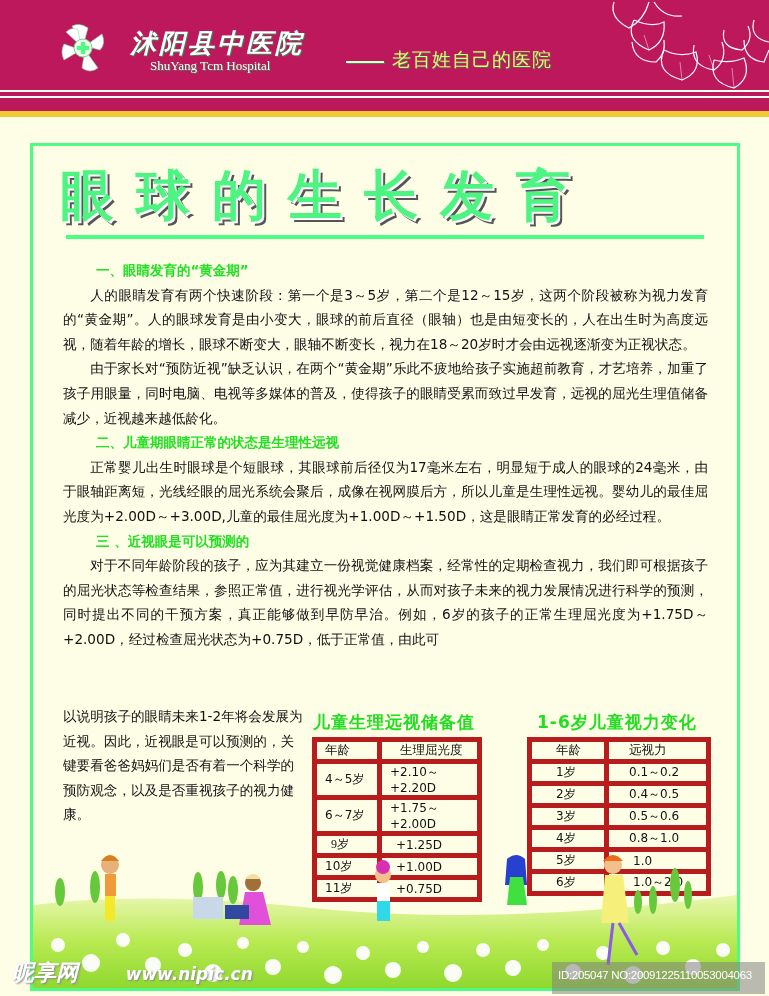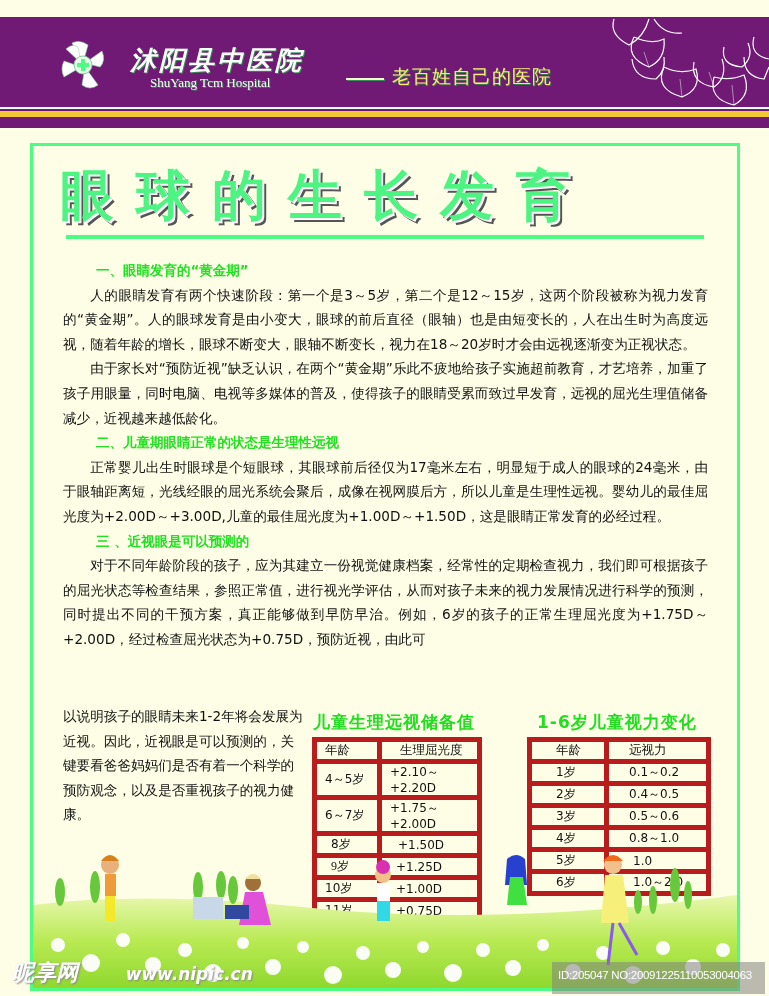--- a/index.html
+++ b/index.html
@@ -1,20 +1,20 @@
 <!DOCTYPE html>
 <html><head>
 <meta charset="utf-8">
 <style>
   * { box-sizing: border-box; margin: 0; padding: 0; }
   html, body { width: 769px; height: 996px; overflow: hidden; background: #fefee6; }
   body { position: relative; font-family: "DejaVu Sans", "Liberation Sans", sans-serif; color: #111; }
 
   
-  .header { position: absolute; left: 0; top: 0; width: 769px; height: 111px; background: #701a75; overflow: hidden; margin-top: 17px; }
+  .header { position: absolute; left: 0; top: 0; width: 769px; height: 111px; background: #be185d; overflow: hidden; }
   .header .line1 { position: absolute; left: 0; top: 90px; width: 100%; height: 2px; background: #e9fff0; }
   .header .line2 { position: absolute; left: 0; top: 96px; width: 100%; height: 2px; background: #e9fff0; }
   .yellow-band { position: absolute; left: 0; top: 111px; width: 769px; height: 6px; background: #f2c935; }
 
   .logo { position: absolute; left: 58px; top: 22px; width: 50px; height: 52px; }
   .hosp-name { position: absolute; left: 130px; top: 26px; font-family: "DejaVu Serif", "Liberation Serif", serif; font-size: 26px; color: #ffffff; font-style: italic; font-weight: bold; letter-spacing: 3px; text-shadow: 1px 1px 0 #3a8a55; }
   .hosp-en { position: absolute; left: 150px; top: 58px; font-family: "Liberation Serif", "DejaVu Serif", serif; font-size: 13px; color: #ffffff; text-shadow: 1px 1px 0 #3a8a55; }
   .slogan-dash { position: absolute; left: 346px; top: 61px; width: 38px; height: 2px; background: #f7f7d0; box-shadow: 1px 1px 0 #3a8a55; }
   .slogan { position: absolute; left: 392px; top: 47px; font-size: 19px; color: #f7ee7a; letter-spacing: 1px; text-shadow: 1px 1px 0 #3a7a45; }
   .ginkgo { position: absolute; right: 0; top: 0; width: 175px; height: 92px; }
@@ -95,43 +95,39 @@
 <h1 class="title">眼球的生长发育</h1>
 <div class="title-rule"></div>
 
 <div class="content">
   <div class="sec-head">一、眼睛发育的“黄金期”</div>
   <p class="para">人的眼睛发育有两个快速阶段：第一个是3～5岁，第二个是12～15岁，这两个阶段被称为视力发育的“黄金期”。人的眼球发育是由小变大，眼球的前后直径（眼轴）也是由短变长的，人在出生时为高度远视，随着年龄的增长，眼球不断变大，眼轴不断变长，视力在18～20岁时才会由远视逐渐变为正视状态。</p>
   <p class="para">由于家长对“预防近视”缺乏认识，在两个“黄金期”乐此不疲地给孩子实施超前教育，才艺培养，加重了孩子用眼量，同时电脑、电视等多媒体的普及，使得孩子的眼睛受累而致过早发育，远视的屈光生理值储备减少，近视越来越低龄化。</p>
   <div class="sec-head">二、儿童期眼睛正常的状态是生理性远视</div>
   <p class="para">正常婴儿出生时眼球是个短眼球，其眼球前后径仅为17毫米左右，明显短于成人的眼球的24毫米，由于眼轴距离短，光线经眼的屈光系统会聚后，成像在视网膜后方，所以儿童是生理性远视。婴幼儿的最佳屈光度为+2.00D～+3.00D,儿童的最佳屈光度为+1.00D～+1.50D，这是眼睛正常发育的必经过程。</p>
   <div class="sec-head">三 、近视眼是可以预测的</div>
-  <p class="para">对于不同年龄阶段的孩子，应为其建立一份视觉健康档案，经常性的定期检查视力，我们即可根据孩子的屈光状态等检查结果，参照正常值，进行视光学评估，从而对孩子未来的视力发展情况进行科学的预测，同时提出不同的干预方案，真正能够做到早防早治。例如，6岁的孩子的正常生理屈光度为+1.75D～+2.00D，经过检查屈光状态为+0.75D，预防近视，由此可</p>
+  <p class="para">对于不同年龄阶段的孩子，应为其建立一份视觉健康档案，经常性的定期检查视力，我们即可根据孩子的屈光状态等检查结果，参照正常值，进行视光学评估，从而对孩子未来的视力发展情况进行科学的预测，同时提出不同的干预方案，真正能够做到早防早治。例如，6岁的孩子的正常生理屈光度为+1.75D～+2.00D，经过检查屈光状态为+0.75D，低于正常值，由此可</p>
 </div>
 
 <p class="para-narrow">以说明孩子的眼睛未来1-2年将会发展为近视。因此，近视眼是可以预测的，关键要看爸爸妈妈们是否有着一个科学的预防观念，以及是否重视孩子的视力健康。</p>
 
 <div class="tbl-title" style="left:313px; top:711px;">儿童生理远视储备值</div>
 <table class="data" style="left:312px; top:737px; width:170px;">
   <tbody>
       <tr class="hdr">
     <td style="width:65px;">年龄</td>
     <td style="padding-left:18px;">生理屈光度</td>
   </tr>
   <tr>
         <td>4～5岁</td>
         <td>+2.10～+2.20D</td>
       </tr>
   <tr>
         <td>6～7岁</td>
         <td>+1.75～+2.00D</td>
-      </tr>
-  <tr>
-        <td style="padding-left:14px;">8岁</td>
-        <td style="padding-left:16px;">+1.50D</td>
       </tr>
   <tr>
         <td style="padding-left:14px;font-family:Liberation Serif, serif;">9岁</td>
         <td style="padding-left:14px;">+1.25D</td>
       </tr>
   <tr>
         <td>10岁</td>
         <td style="padding-left:14px;">+1.00D</td>
       </tr>
   <tr>

